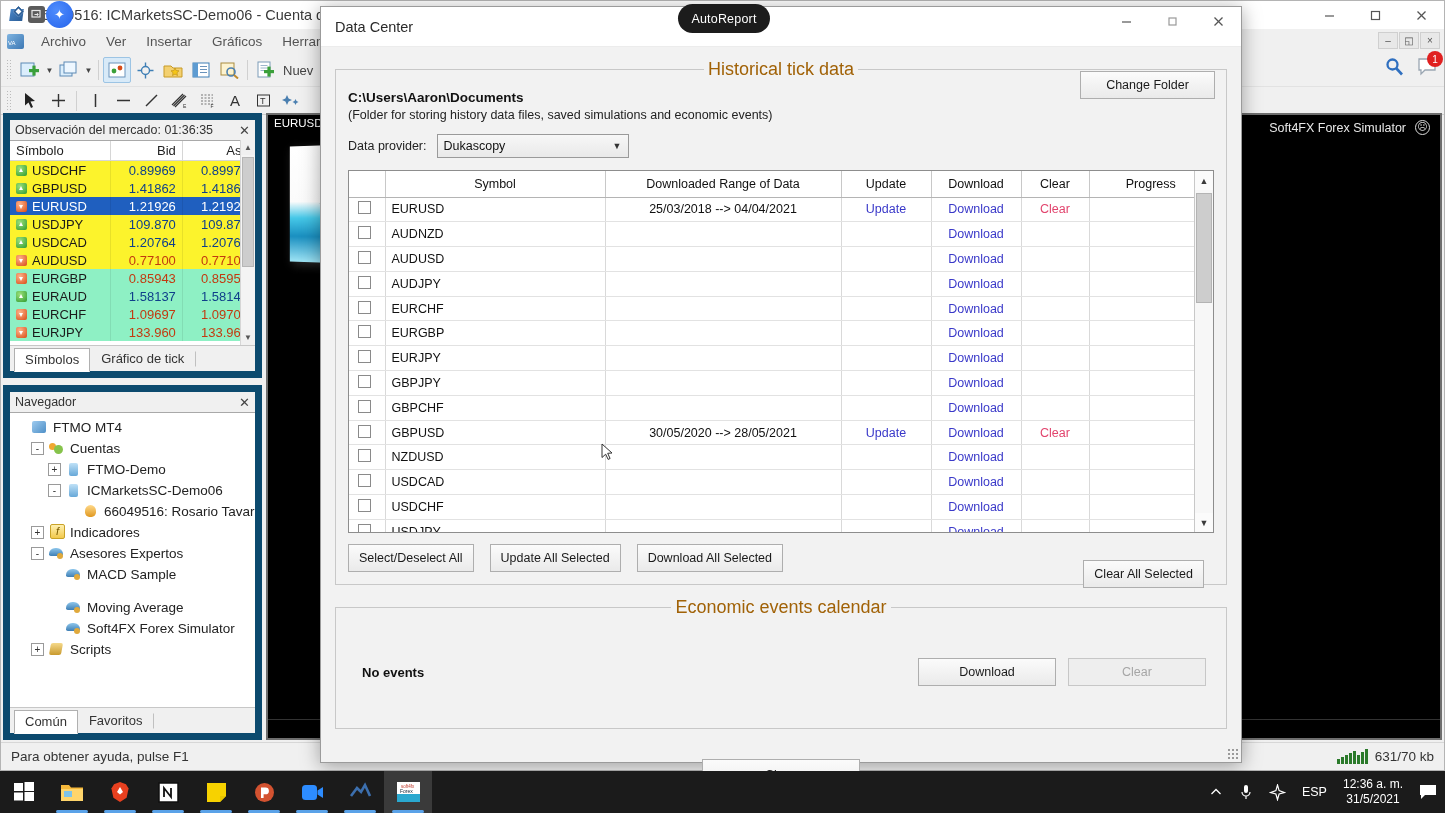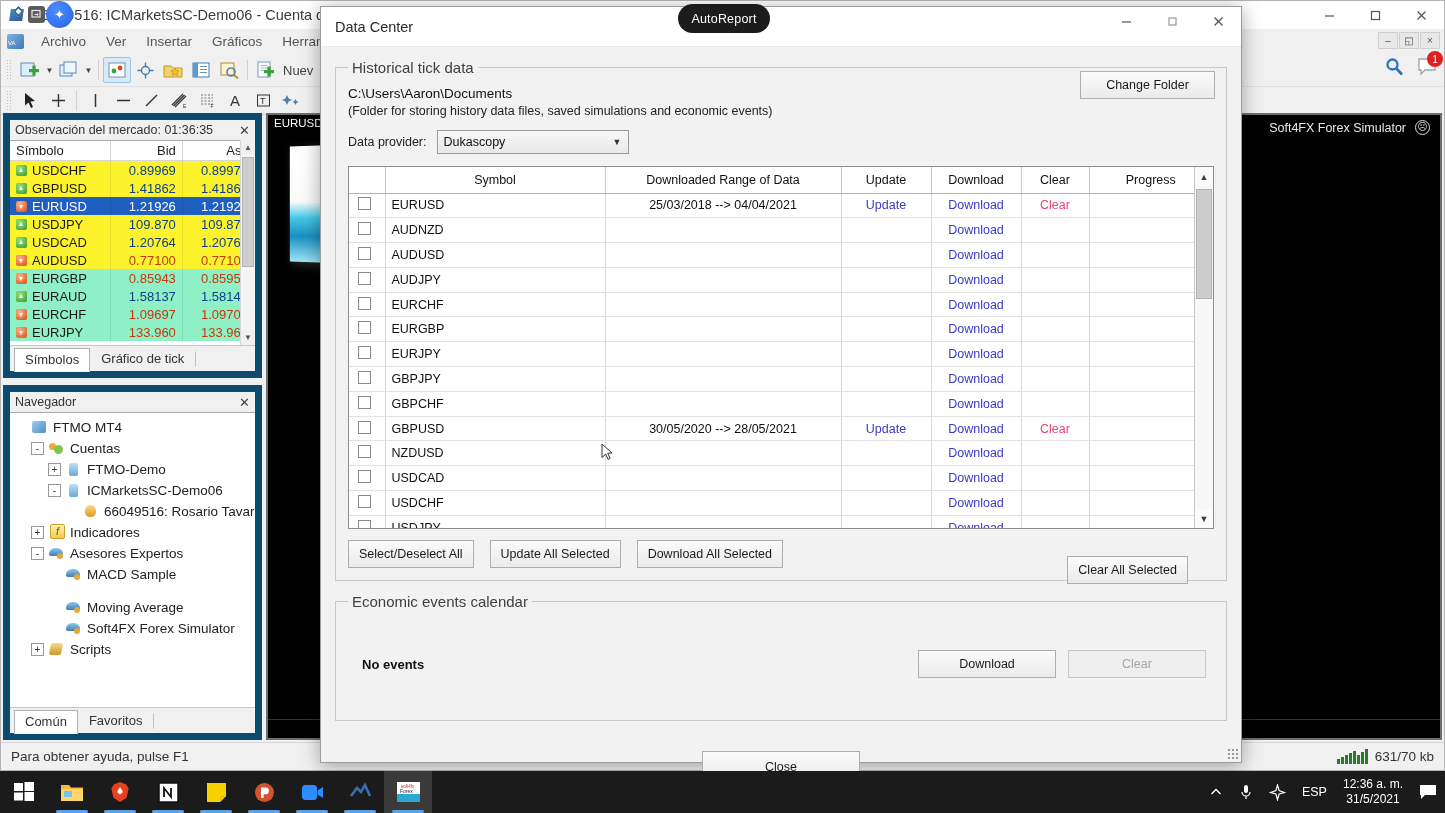--- a/index.html
+++ b/index.html
@@ -130,22 +130,22 @@
   
   #dlg {
     position:absolute; left:320px; top:6px; width:922px; height:757px;
     background:#f2f2f2; border:1px solid #9b9b9b; box-shadow:0 3px 18px rgba(0,0,0,.35);
   }
   #dlg-title{ height:40px; background:#fff; display:flex; align-items:center; padding-left:14px; border-bottom:1px solid #ececec;}
   #dlg-title-text{ font-size:14.5px; color:#2a2a2a;}
   #dlg-winbtns{ position:absolute; right:0; top:0; display:flex;}
   #dlg-body{ padding:12px 14px 0 14px;}
   fieldset.grp{ border:1px solid #c8c8c8; padding:10px 12px 12px; margin:0; background:#f2f2f2;}
-  fieldset.grp > legend{ font-size:15px; color:#404040; padding:0 4px;}
-  .path{ font-size:13.5px; font-weight:normal; color:#111; }
+  fieldset.grp > legend{ font-size:18px; color:#a16207; padding:0 4px;text-align:center;}
+  .path{ font-size:13.5px; font-weight:bold; color:#111; }
   .path-sub{ font-size:12.5px; color:#222; margin-top:3px;}
   .btn{ background:linear-gradient(#fbfbfb,#eaeaea); border:1px solid #aeaeae; font-size:12.5px; color:#1a1a1a;
         padding:6px 10px; text-align:center; font-family:"Liberation Sans", sans-serif;}
   .btn.disabled{ color:#a6a6a6; background:#eee; border-color:#c7c7c7;}
   #change-folder{ position:absolute; right:26px; top:64px; width:135px;}
   .dp-row{ display:flex; align-items:center; gap:10px; margin-top:12px;}
   .dp-label{font-size:12.5px;color:#222;}
   .select{ width:192px; height:24px; background:linear-gradient(#f7f7f7,#e9e9e9); border:1px solid #9a9a9a;
            display:flex; align-items:center; justify-content:space-between; padding:0 6px; font-size:12.5px; color:#111;}
   .select .chev{font-size:9px;color:#333;}
@@ -158,21 +158,21 @@
   .cb{ width:13px; height:13px; border:1px solid #8a8a8a; background:#fff; display:inline-block; margin-left:3px;}
   .lnk{ color:#3a39c9; }
   .lnk.red{ color:#e2456e; }
   .c-center{ text-align:center;}
   #tbl-scroll{ position:absolute; right:0; top:0; width:19px; height:100%; background:#f7f7f7; border-left:1px solid #c8c8c8;}
   .tsb-arrow{height:19px;display:flex;align-items:center;justify-content:center;font-size:9px;color:#3b3b3b;background:#fbfbfb;}
   #tbl-thumb{position:absolute;left:1px;right:1px;top:22px;height:110px;background:#cdcdcd;border:1px solid #b3b3b3;}
 
   #btnrow{ display:flex; align-items:center; gap:16px; margin-top:11px; position:relative;}
   #btnrow .btn{min-width:112px;}
-  #clear-all{ position:absolute; right:26px;margin-top:32px;}
+  #clear-all{ position:absolute; right:10px;margin-top:32px;}
 
   #events{ margin-top:12px; }
   #events .inner{ display:flex; align-items:center; justify-content:space-between; height:88px; padding:0 8px;}
   #no-events{ font-size:13px; font-weight:bold; color:#111; margin-left:6px;}
   #events-btns{ display:flex; gap:12px;}
   #events-btns .btn{ width:138px;}
 
   #close-wrap{ display:flex; justify-content:center; margin-top:30px;}
   #close-btn{ width:158px; padding:8px 0;}
   #dlg-resize{position:absolute;right:2px;bottom:2px;width:12px;height:12px;

